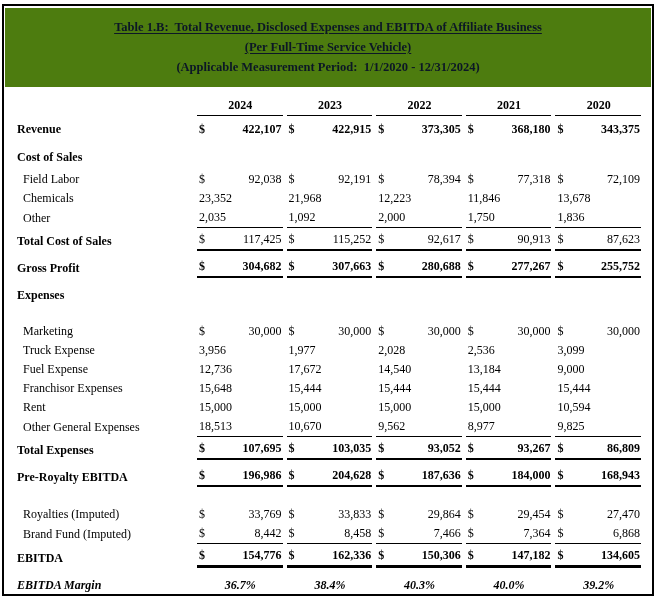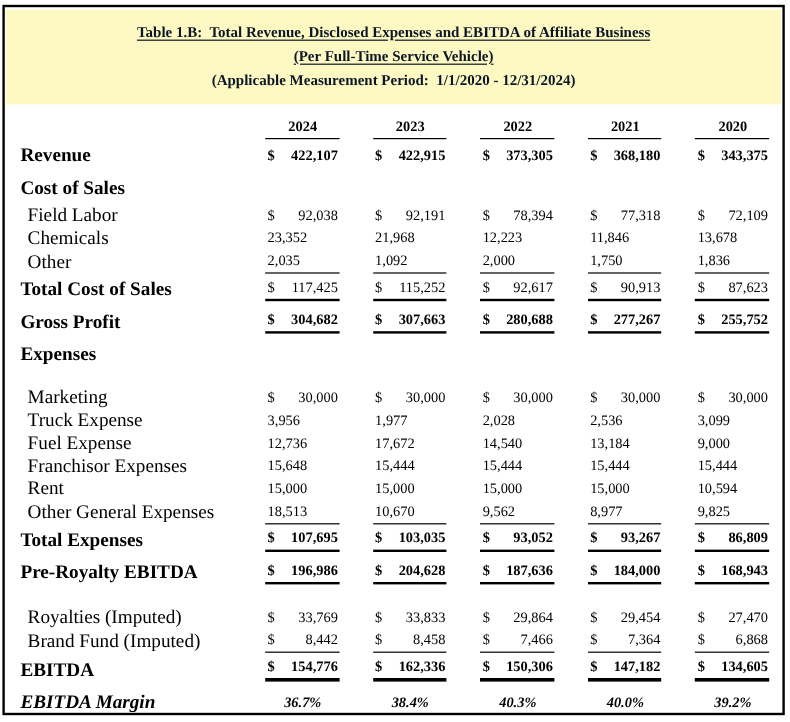--- a/index.html
+++ b/index.html
@@ -8,38 +8,38 @@
     font-family:"Liberation Serif","DejaVu Serif",serif;
     color:#000;
   }
   .page{position:relative;width:658px;height:602px;background:#fff;}
   .frame{
     position:absolute;left:2px;top:4px;width:648px;height:588px;
     border:2.5px solid #000;background:#fff;overflow:hidden;
   }
   .band{
     margin:2px 1px 0 1px;
-    background:#fef9c3;
+    background:#4d7c0f;
     text-align:center;
     padding:9px 8px 10px 8px;
     color:#0c1726;
   }
   .band .tline{
     font-size:12.5px;font-weight:bold;line-height:20px;white-space:pre-wrap;
   }
   .band .underlined{text-decoration:underline;text-underline-offset:2px;}
   .grid{padding:7px 11px 0 13px;}
   .row{
     display:grid;
     grid-template-columns:176px repeat(5,1fr);
-    column-gap:28px;
+    column-gap:4px;
     align-items:end;
   }
   .label{
-    font-size:16px;line-height:15px;padding:2px 0 2px 0;white-space:nowrap;
+    font-size:12px;line-height:15px;padding:2px 0 2px 0;white-space:nowrap;
   }
   .indent{padding-left:6px;}
   .bold{font-weight:bold;}
   .italic{font-style:italic;}
   .cell{
     display:flex;justify-content:space-between;align-items:baseline;
     font-size:12px;line-height:15px;padding:2px 1px 2px 2px;
   }
   .cell.center{justify-content:center;}
   .dollar{margin-right:4px;}

